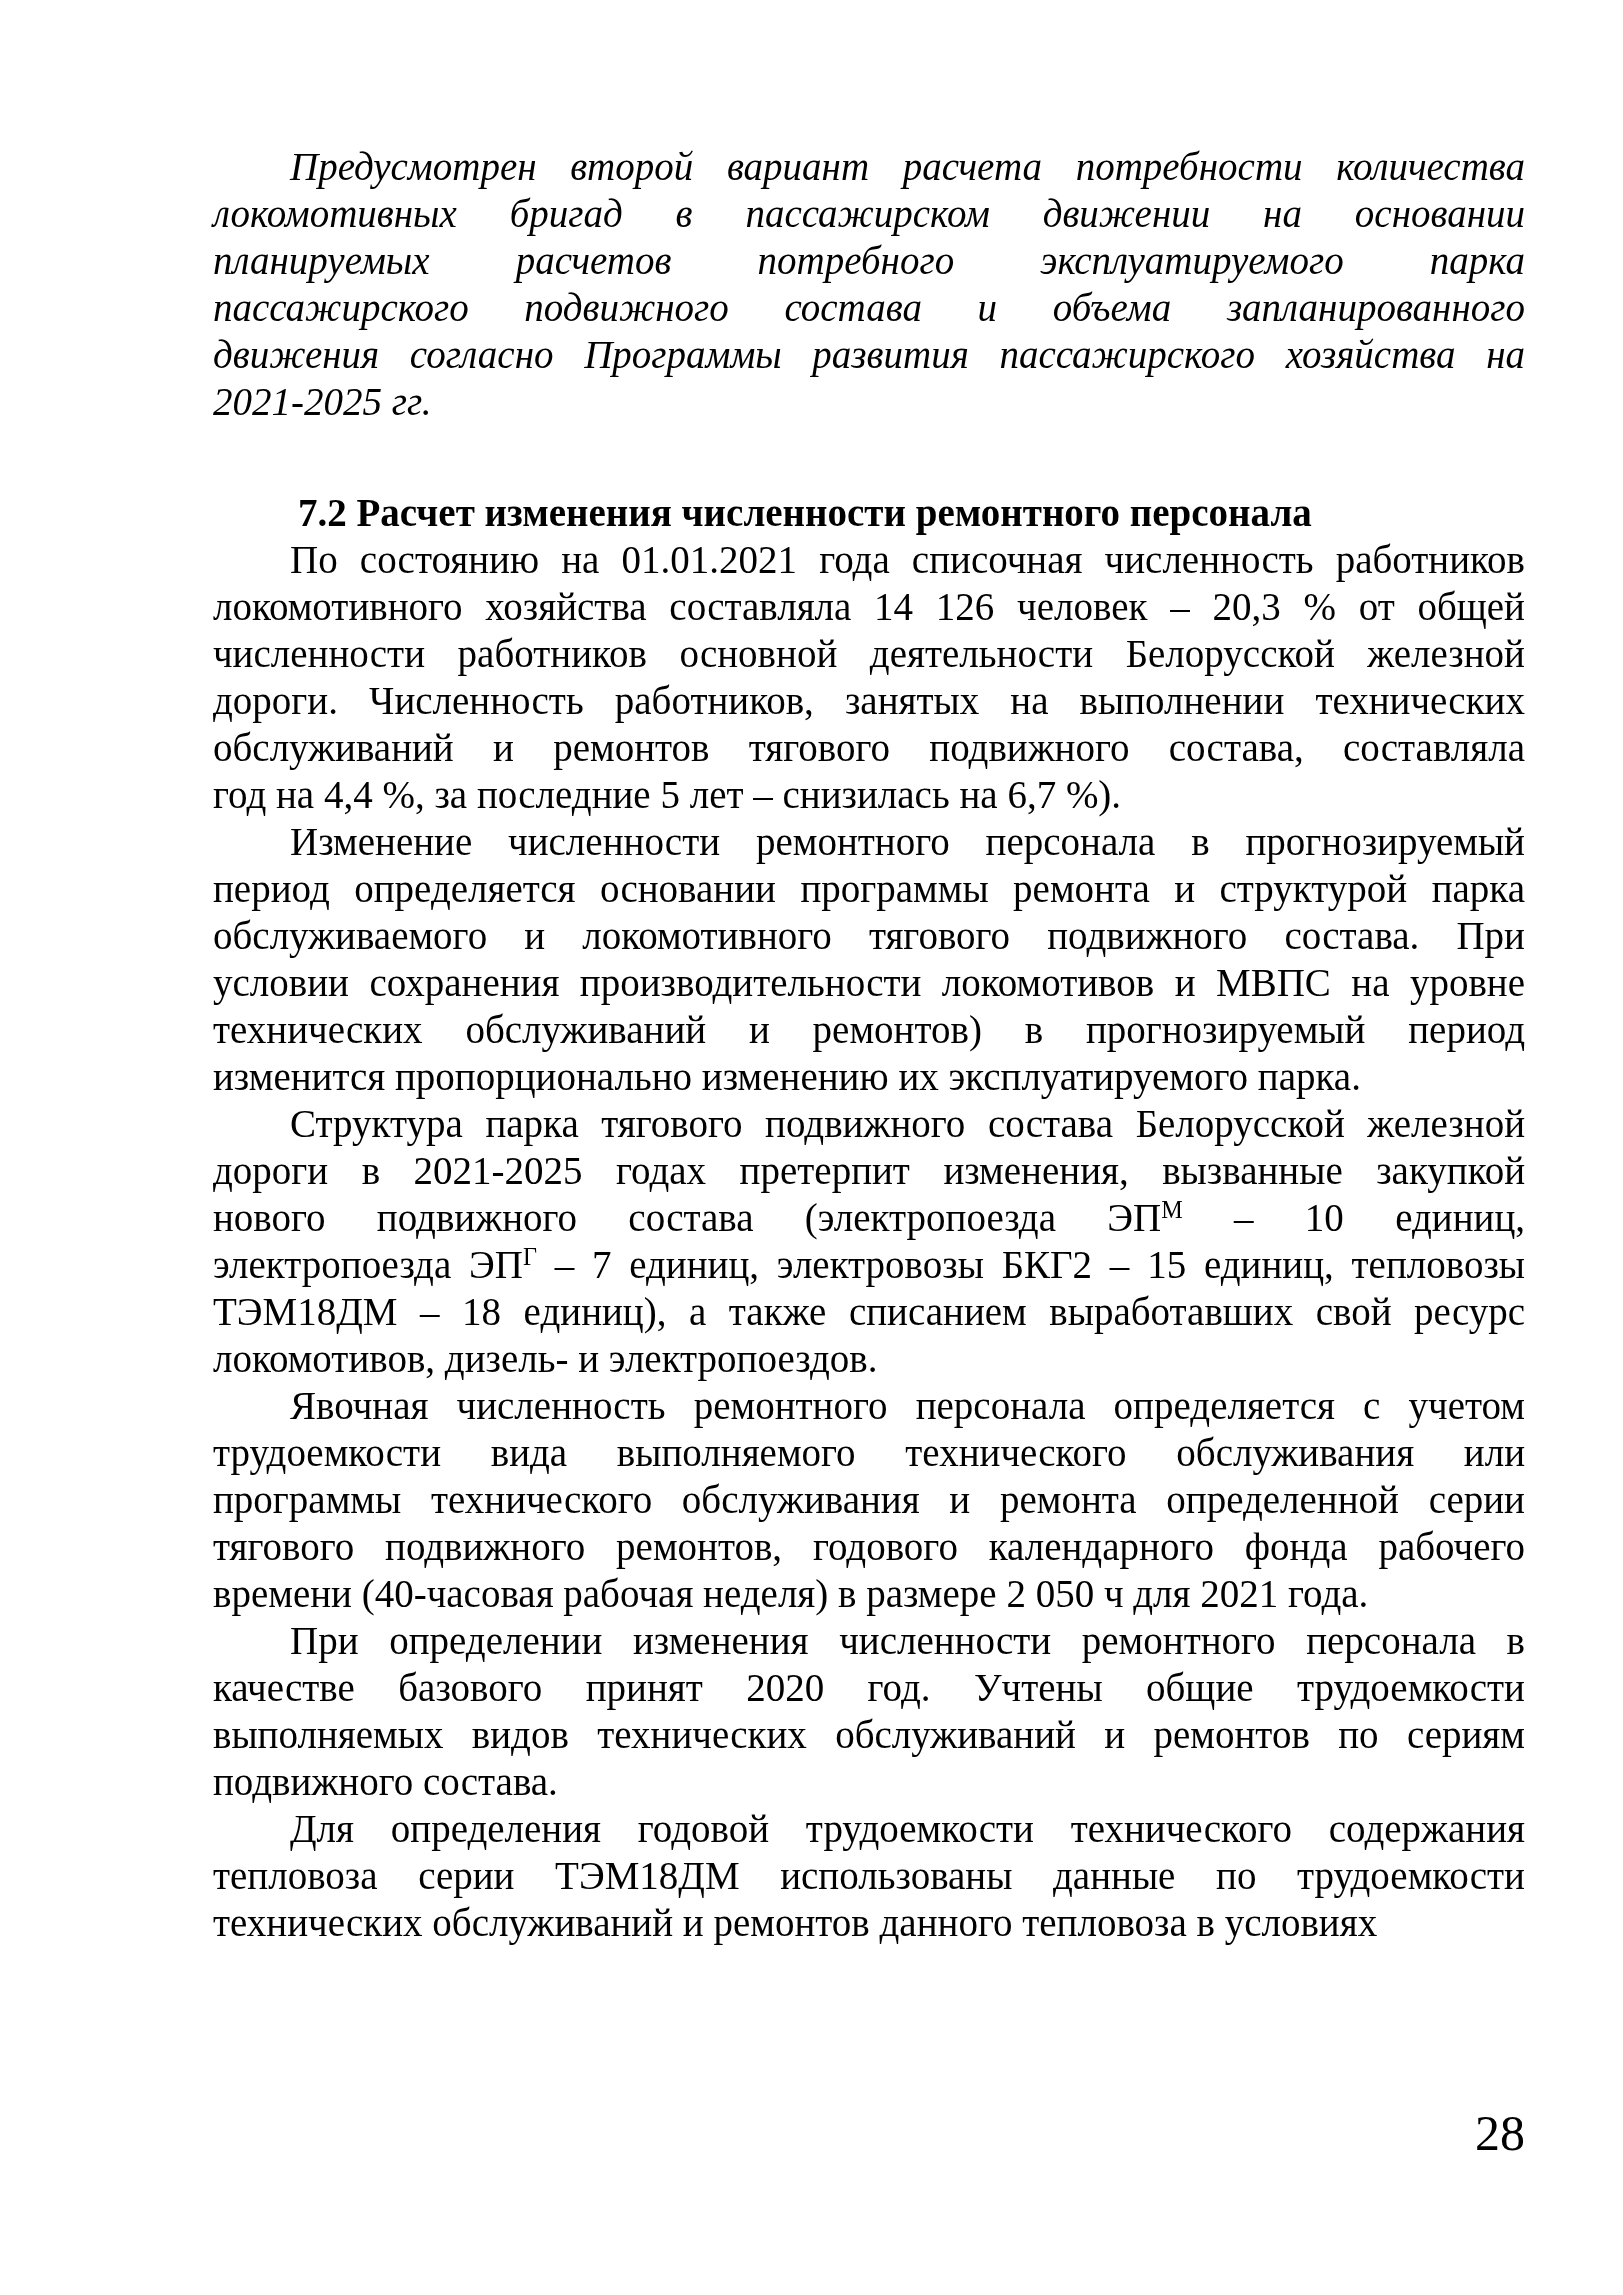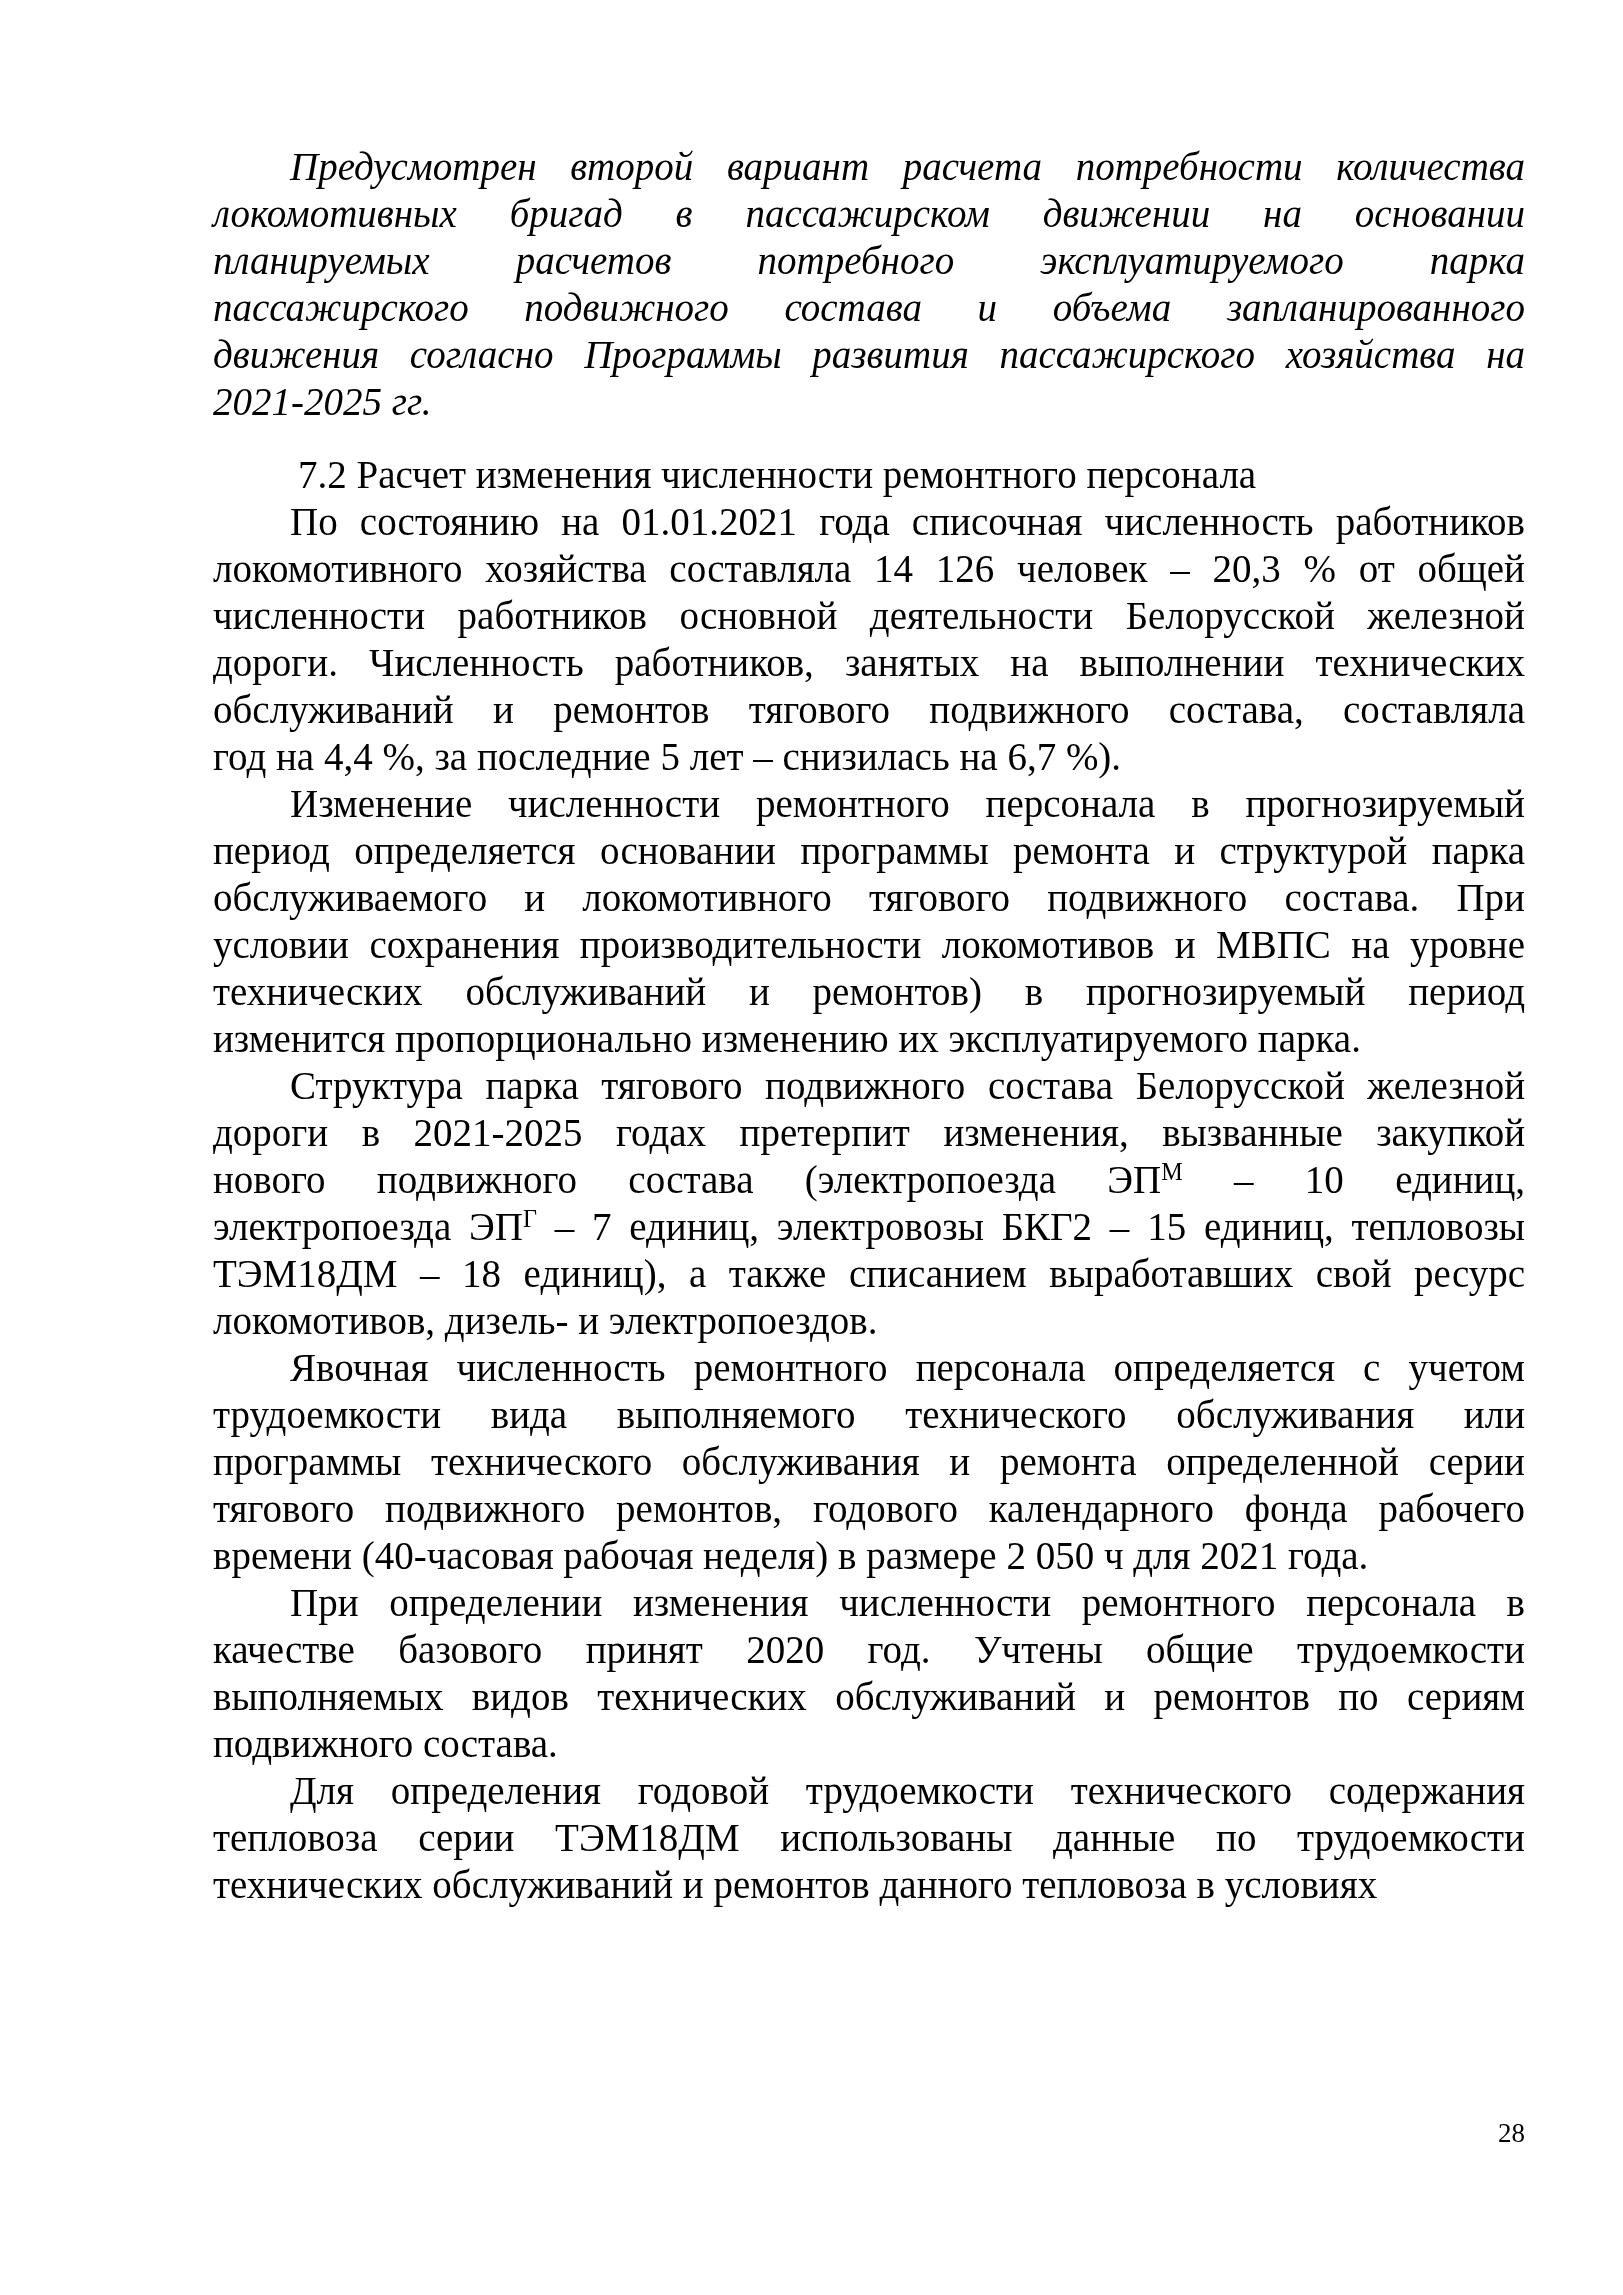--- a/index.html
+++ b/index.html
@@ -21,21 +21,21 @@
     position: absolute;
     left: 213px;
     top: 143px;
     width: 1312px;
     font-size: 39px;
     line-height: 47px;
     text-rendering: optimizeLegibility;
   }
   .para { margin: 0; padding: 0; }
   .para.p-italic { font-style: italic; font-family: Liberation Serif, serif; }
-  .para.p-heading { font-weight: 400; margin-top: 26px; }
+  .para.p-heading { font-weight: 700; margin-top: 64px; }
   .line {
     text-align: justify;
     text-align-last: justify;
     -moz-text-align-last: justify;
     white-space: normal;
   }
   .line.first { text-indent: 77px; }
   .line.last {
     text-align-last: left;
     -moz-text-align-last: left;
@@ -51,21 +51,21 @@
     vertical-align: baseline;
     position: relative;
     top: -0.52em;
   }
   .footer-area {
     position: absolute;
     left: 213px;
     top: 2112px;
     width: 1312px;
     text-align: right;
-    font-size: 27px;
+    font-size: 50px;
     line-height: 43px;
   }
 </style>
 </head>
 <body>
 
 <div class="page">
 
   <div class="text-block" id="document-body">
       <div class="para p-italic">

